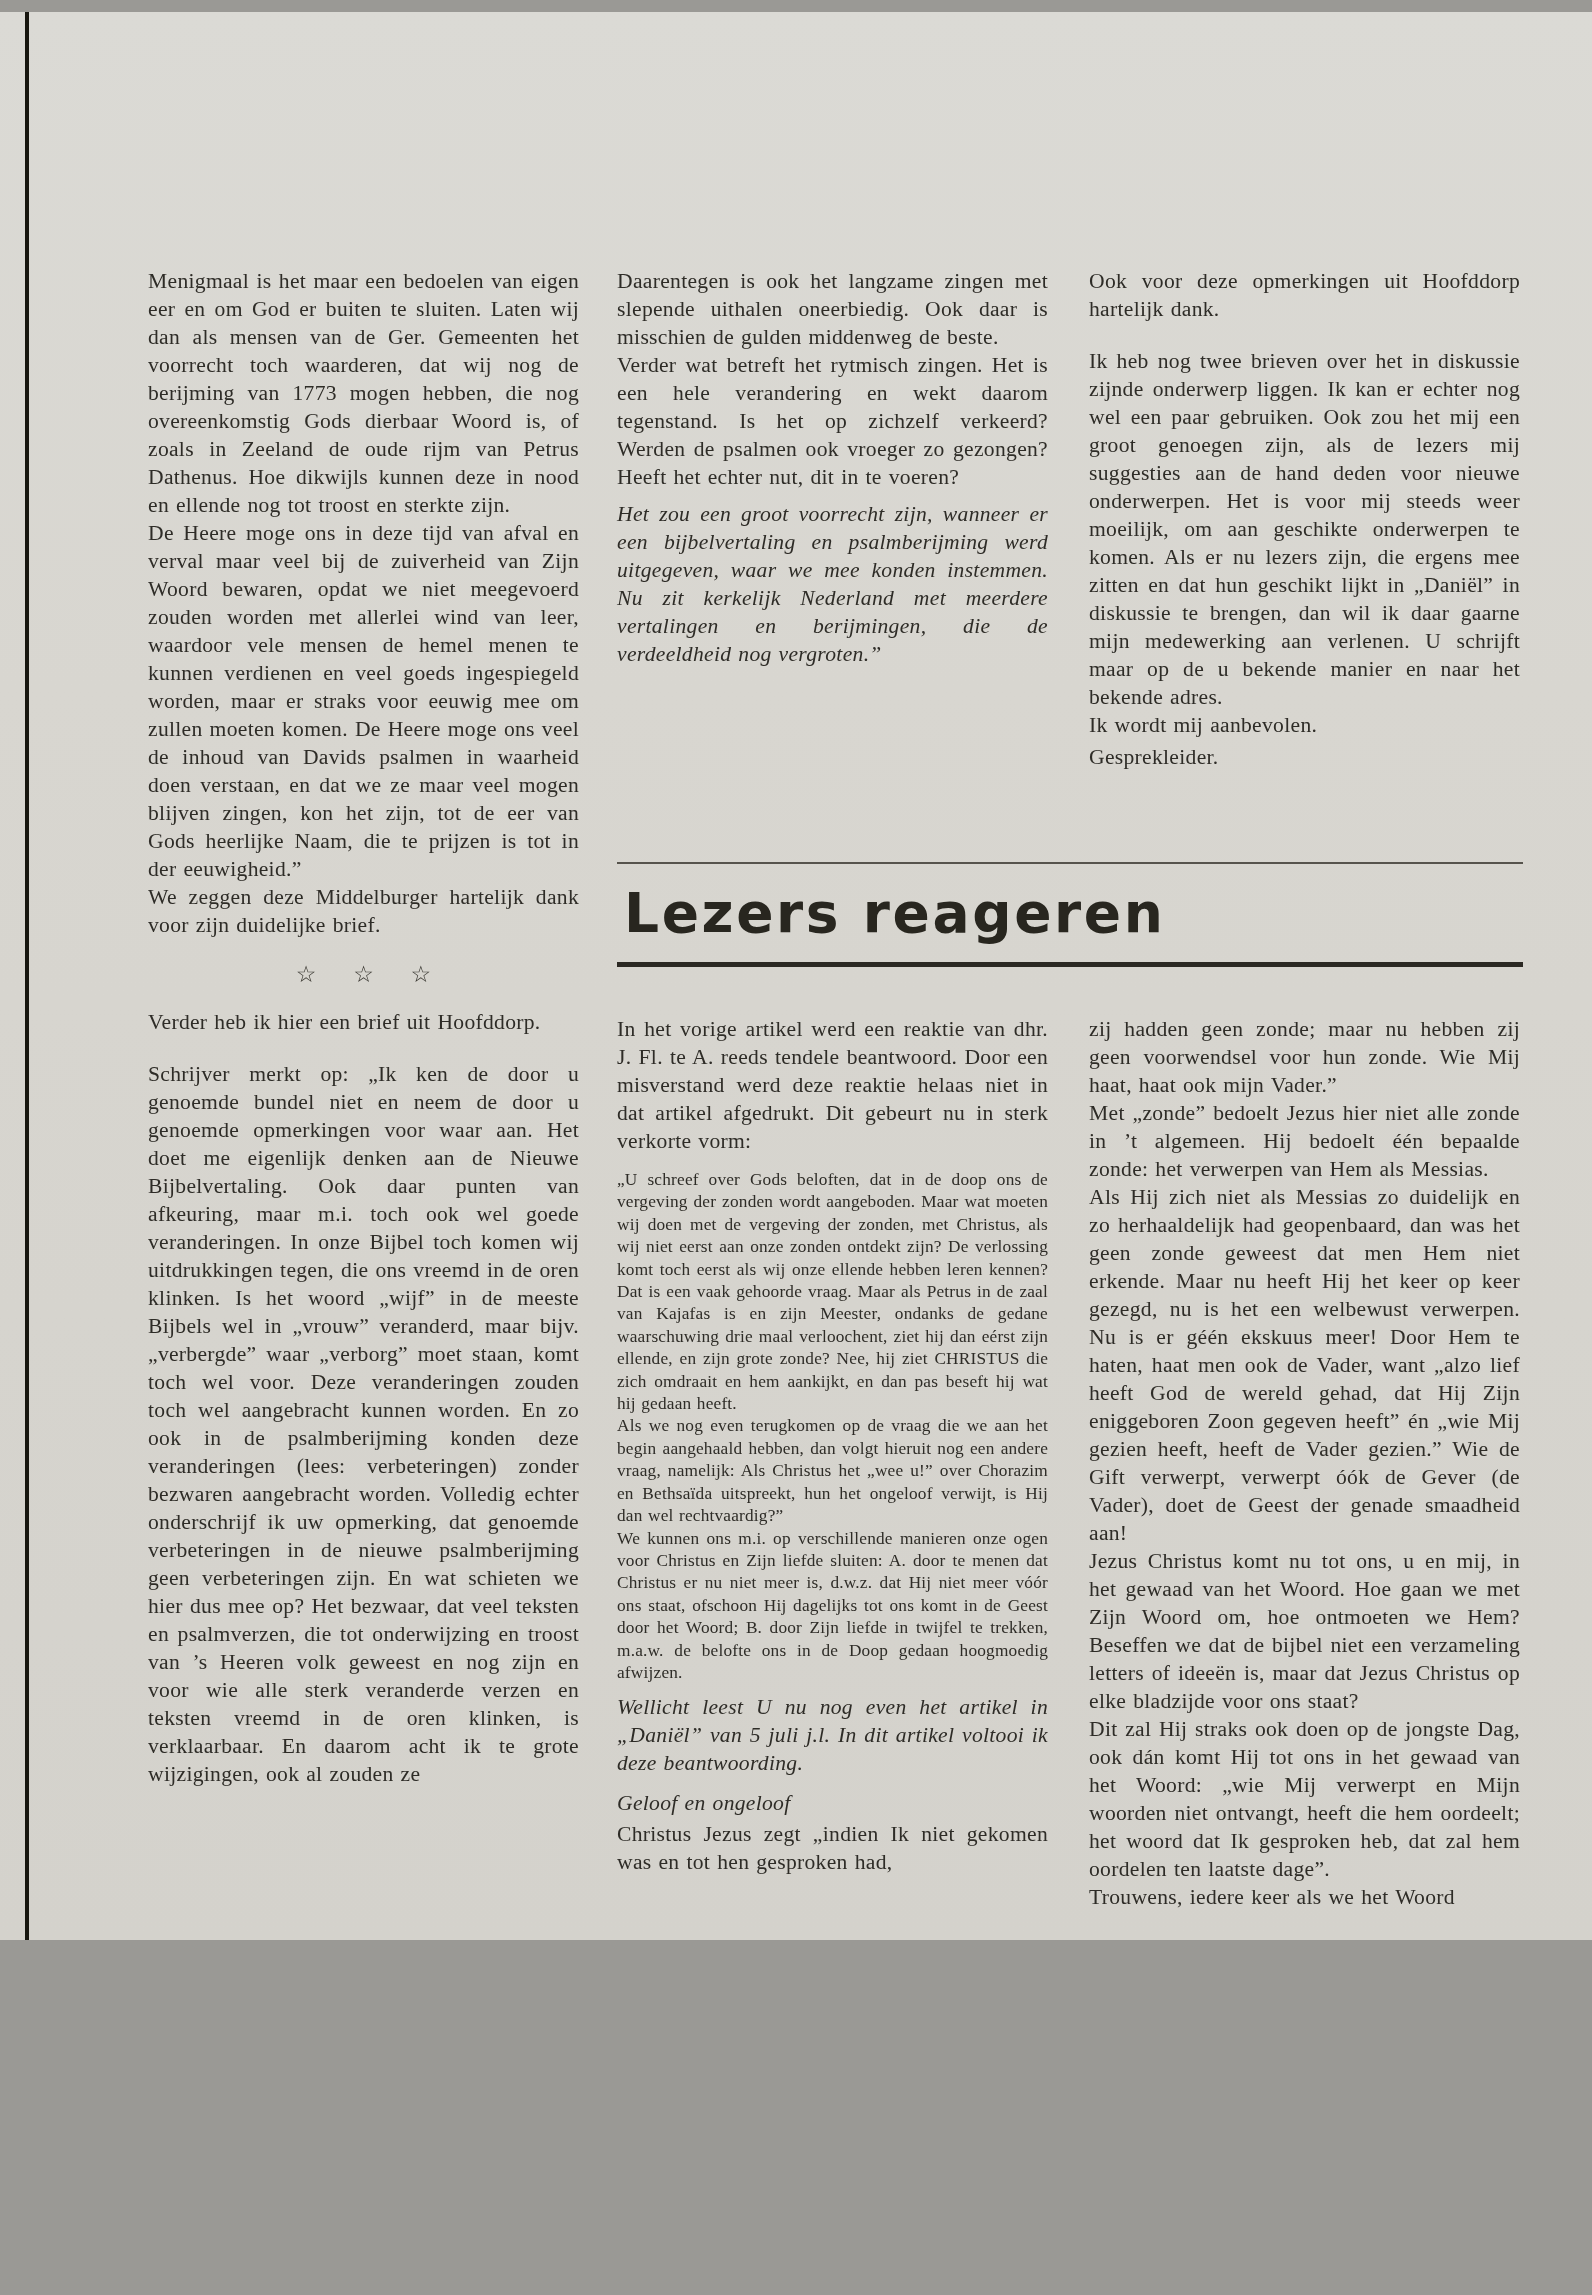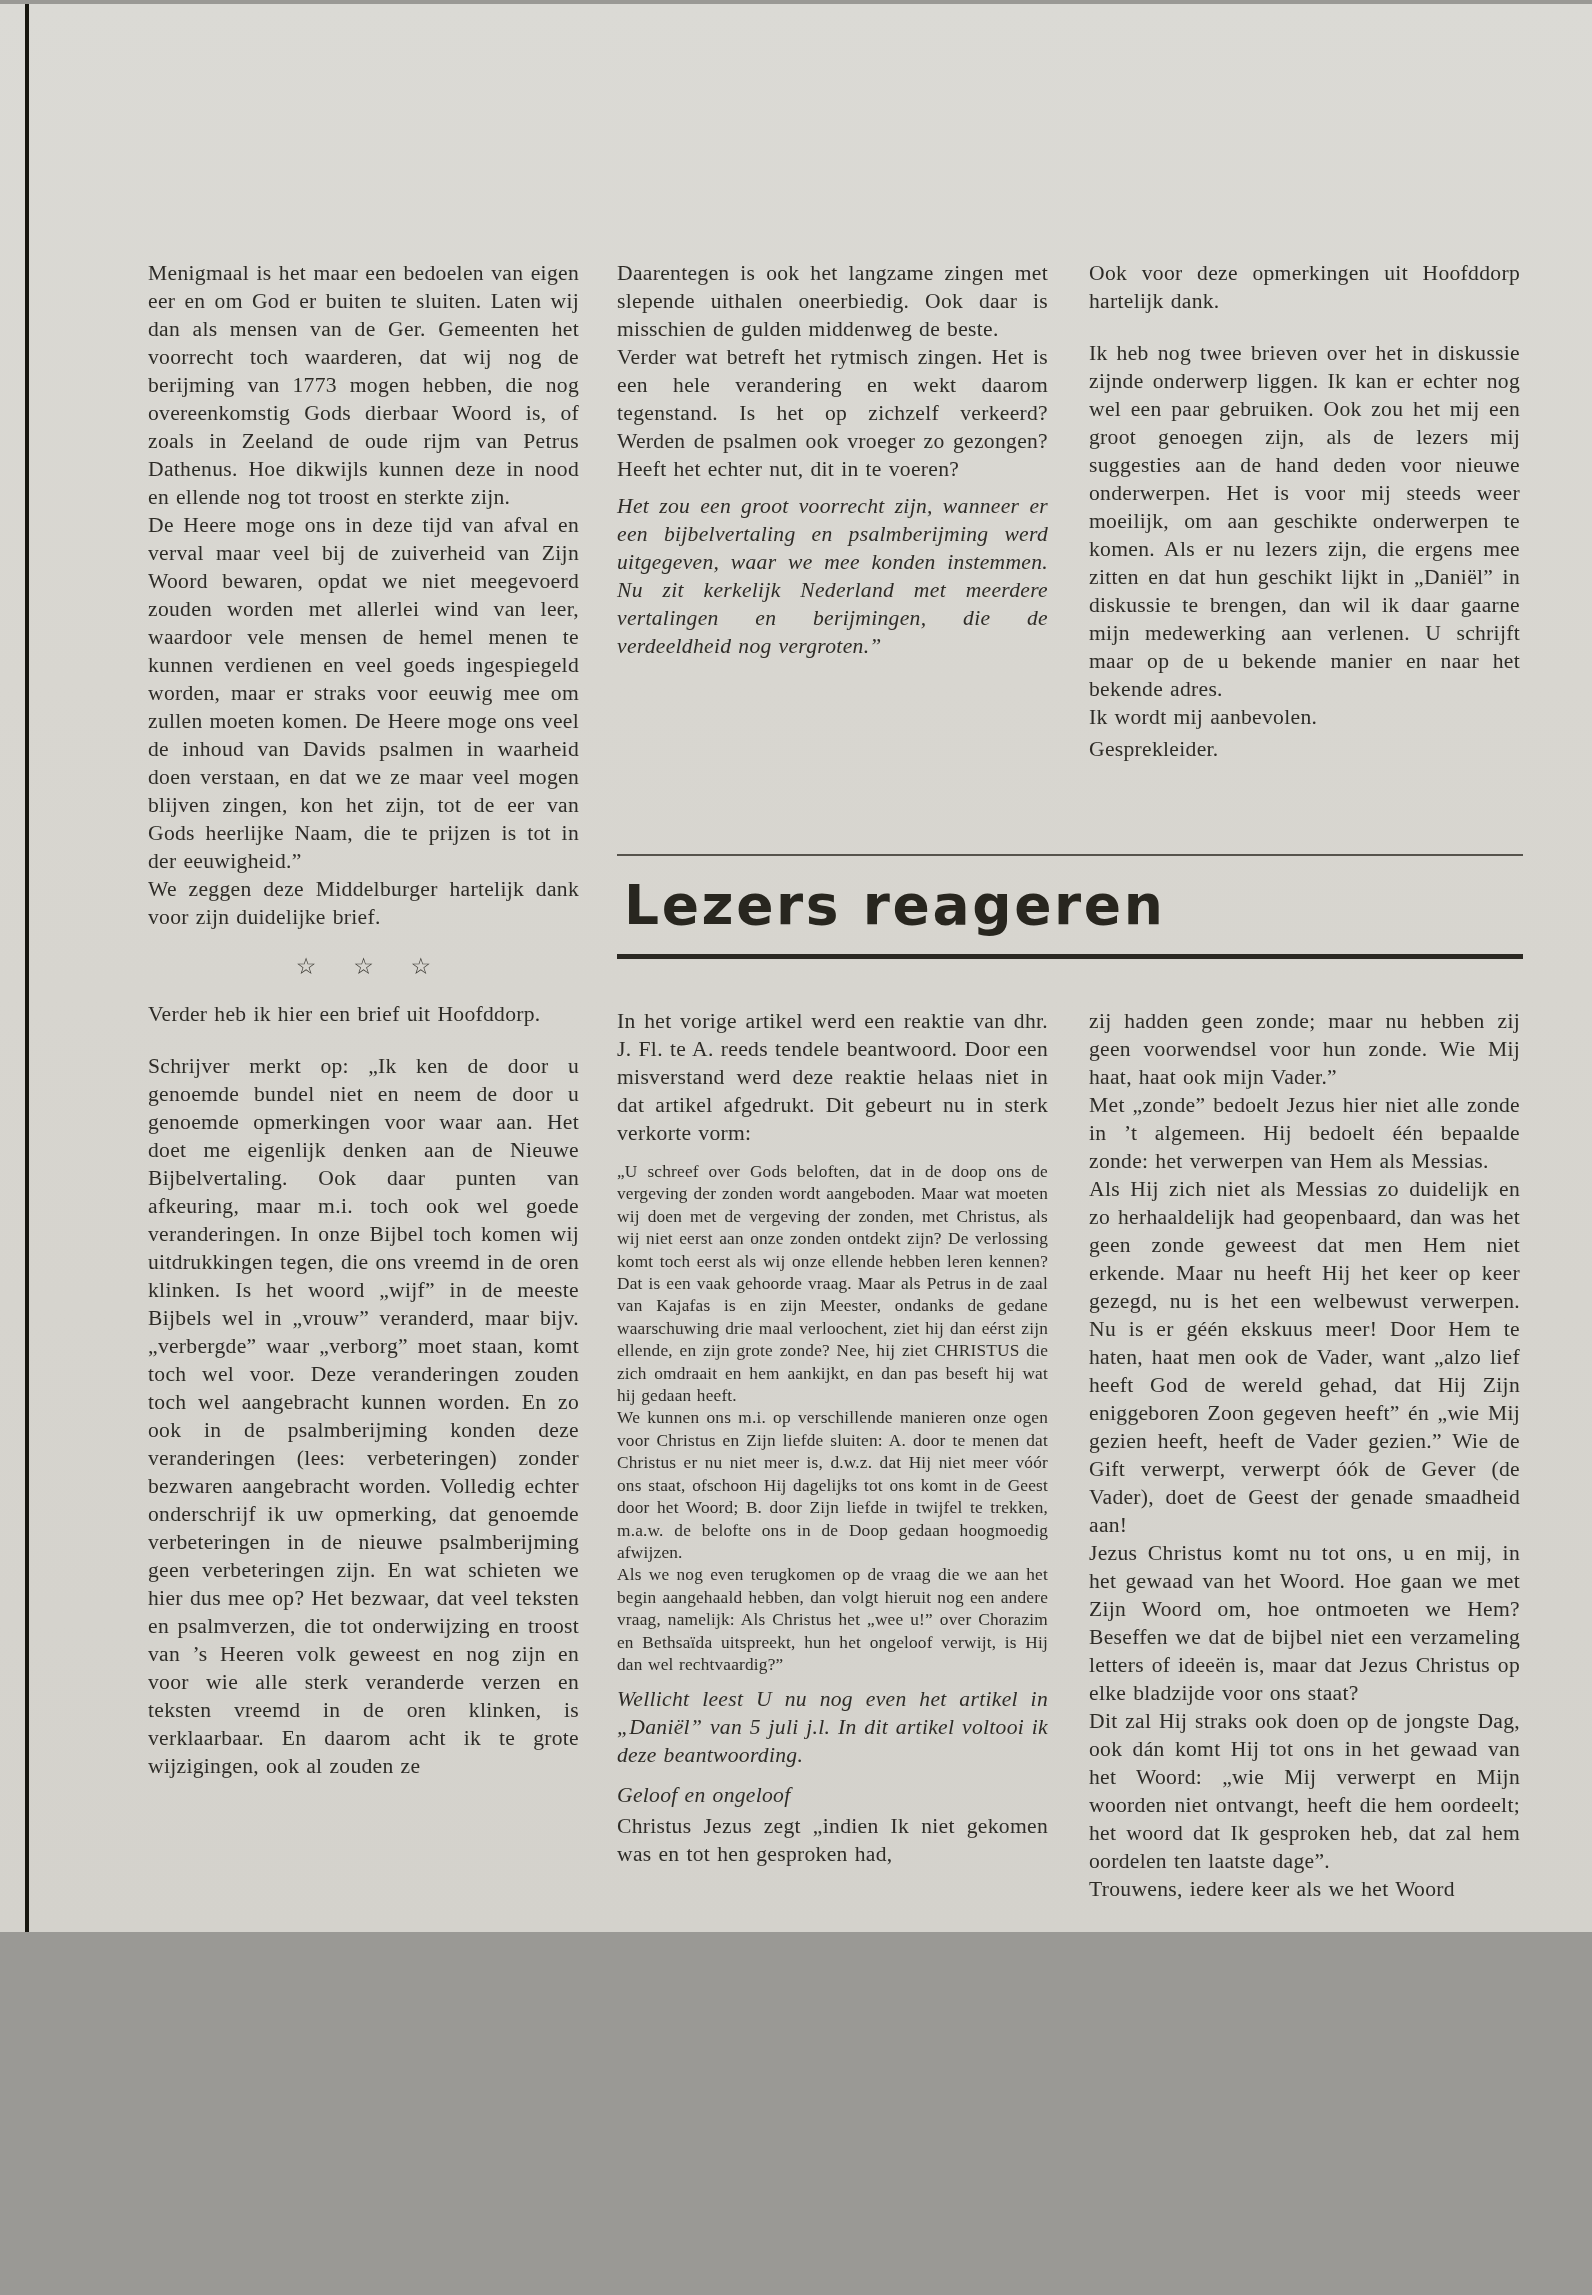--- a/index.html
+++ b/index.html
@@ -1,20 +1,20 @@
 <!DOCTYPE html>
 <html lang="nl" style="font-size:14px"><head>
 <meta charset="utf-8">
 <style>
   * { margin:0; padding:0; box-sizing:border-box; }
   html, body { background:#9a9995; }
   .page {
     position:relative;
     width:1592px; height:1928px;
-    margin:4px auto;
+    margin:12px auto;
     background:linear-gradient(180deg, #dbdad5 0%, #d8d6d0 35%, #d4d2cc 100%);
     overflow:hidden;
     font-family:"Liberation Serif", "DejaVu Serif", serif;
     color:#2e2c27;
   }
   .edge-line-left {
     position:absolute; left:25px; top:0; width:3.5px; height:2277px;
     background:#17160f;
   }
   .scan-bar-bottom {
@@ -106,22 +106,22 @@
   <div class="heading">
     <div class="rule-thin"></div>
     <div class="heading-title">Lezers reageren</div>
     <div class="rule-thick"></div>
   </div>
 
   <div class="col" id="col2bot">
     <p>In het vorige artikel werd een reaktie van dhr. J. Fl. te A. reeds tendele beantwoord. Door een misverstand werd deze reaktie helaas niet in dat artikel afgedrukt. Dit gebeurt nu in sterk verkorte vorm:</p>
     <div class="quote-block">
       <p>„U schreef over Gods beloften, dat in de doop ons de vergeving der zonden wordt aangeboden. Maar wat moeten wij doen met de vergeving der zonden, met Christus, als wij niet eerst aan onze zonden ontdekt zijn? De verlossing komt toch eerst als wij onze ellende hebben leren kennen? Dat is een vaak gehoorde vraag. Maar als Petrus in de zaal van Kajafas is en zijn Meester, ondanks de gedane waarschuwing drie maal verloochent, ziet hij dan eérst zijn ellende, en zijn grote zonde? Nee, hij ziet CHRISTUS die zich omdraait en hem aankijkt, en dan pas beseft hij wat hij gedaan heeft.</p>
+      <p>Als we nog even terugkomen op de vraag die we aan het begin aangehaald hebben, dan volgt hieruit nog een andere vraag, namelijk: Als Christus het „wee u!” over Chorazim en Bethsaïda uitspreekt, hun het ongeloof verwijt, is Hij dan wel rechtvaardig?”</p>
       <p>We kunnen ons m.i. op verschillende manieren onze ogen voor Christus en Zijn liefde sluiten: A. door te menen dat Christus er nu niet meer is, d.w.z. dat Hij niet meer vóór ons staat, ofschoon Hij dagelijks tot ons komt in de Geest door het Woord; B. door Zijn liefde in twijfel te trekken, m.a.w. de belofte ons in de Doop gedaan hoogmoedig afwijzen.</p>
-      <p>Als we nog even terugkomen op de vraag die we aan het begin aangehaald hebben, dan volgt hieruit nog een andere vraag, namelijk: Als Christus het „wee u!” over Chorazim en Bethsaïda uitspreekt, hun het ongeloof verwijt, is Hij dan wel rechtvaardig?”</p>
     </div>
     <p class="mt-sm">Wellicht leest U nu nog even het artikel in „Daniël” van 5 juli j.l. In dit artikel voltooi ik deze beantwoording.</p>
     <p class="subhead">Geloof en ongeloof</p>
     <p class="after-subhead">Christus Jezus zegt „indien Ik niet gekomen was en tot hen gesproken had,</p>
   </div>
 
   <div class="col" id="col3bot">
     <p>zij hadden geen zonde; maar nu hebben zij geen voorwendsel voor hun zonde. Wie Mij haat, haat ook mijn Vader.”</p>
     <p>Met „zonde” bedoelt Jezus hier niet alle zonde in ’t algemeen. Hij bedoelt één bepaalde zonde: het verwerpen van Hem als Messias.</p>
     <p>Als Hij zich niet als Messias zo duidelijk en zo herhaaldelijk had geopenbaard, dan was het geen zonde geweest dat men Hem niet erkende. Maar nu heeft Hij het keer op keer gezegd, nu is het een welbewust verwerpen. Nu is er géén ekskuus meer! Door Hem te haten, haat men ook de Vader, want „alzo lief heeft God de wereld gehad, dat Hij Zijn eniggeboren Zoon gegeven heeft” én „wie Mij gezien heeft, heeft de Vader gezien.” Wie de Gift verwerpt, verwerpt óók de Gever (de Vader), doet de Geest der genade smaadheid aan!</p>

